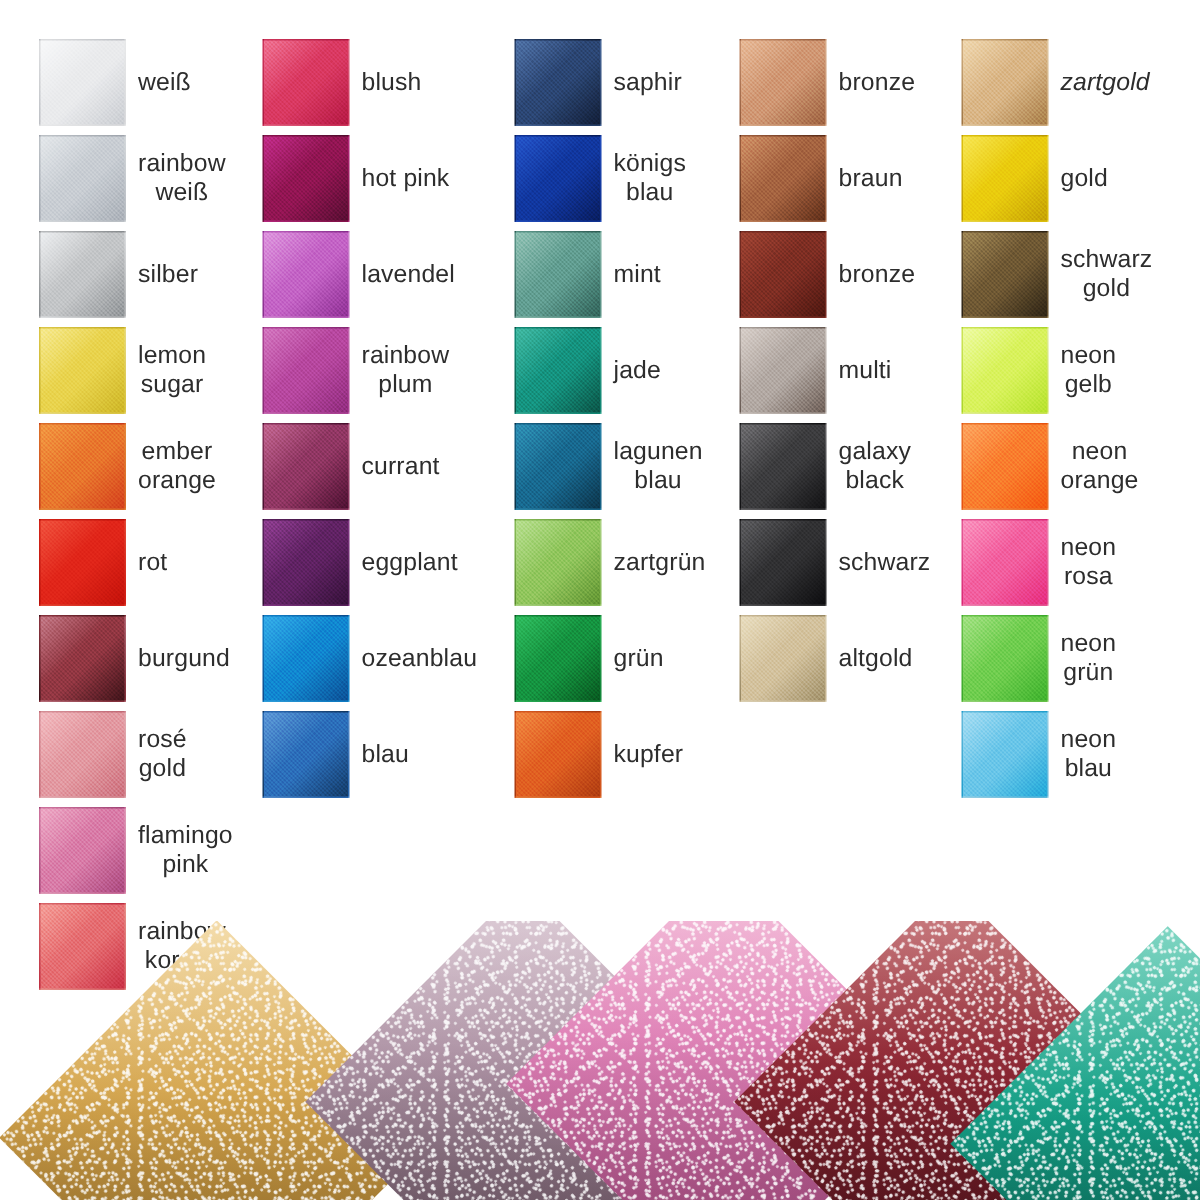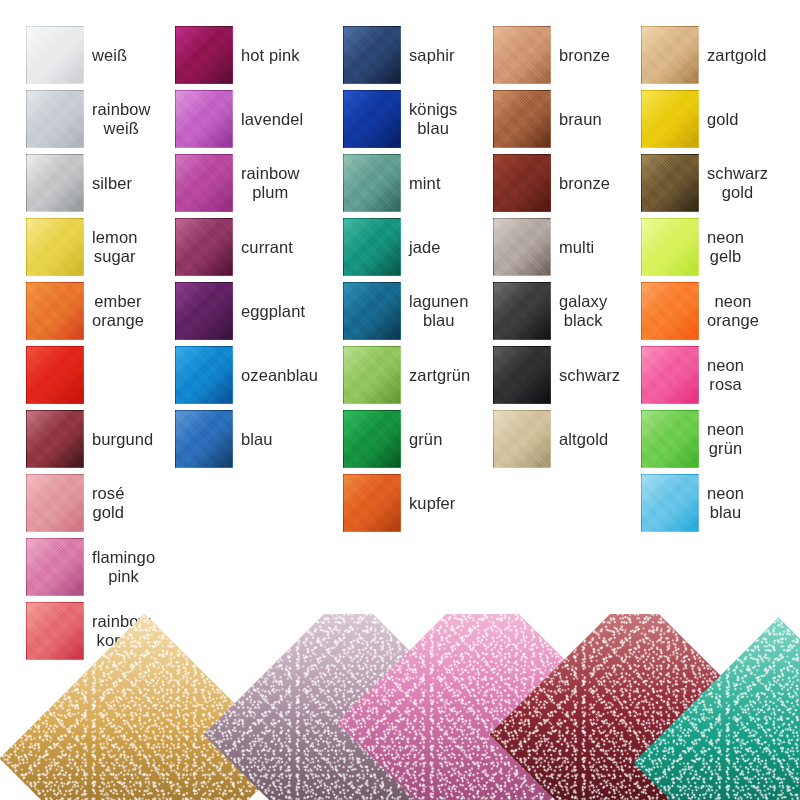--- a/index.html
+++ b/index.html
@@ -102,20 +102,21 @@
         <div class="swatch-label">lemon
 sugar</div>
       </div>
       <div class="swatch-row" style="height: 64px;">
         <div class="swatch-chip" style="background: linear-gradient(135deg, rgb(242, 147, 63) 0%, rgb(232, 115, 43) 42%, rgb(232, 115, 43) 56%, rgb(212, 63, 28) 100%);"></div>
         <div class="swatch-label">ember
 orange</div>
       </div>
       <div class="swatch-row" style="height: 64px;">
         <div class="swatch-chip" style="background: linear-gradient(135deg, rgb(240, 80, 60) 0%, rgb(224, 36, 24) 42%, rgb(224, 36, 24) 56%, rgb(194, 16, 9) 100%);"></div>
+        <div class="swatch-label">rot</div>
       </div>
       <div class="swatch-row" style="height: 64px; padding-left: 23px;">
         <div class="swatch-chip" style="background: linear-gradient(135deg, rgb(194, 116, 129) 0%, rgb(142, 53, 64) 42%, rgb(142, 53, 64) 56%, rgb(61, 18, 24) 100%);"></div>
         <div class="swatch-label">burgund</div>
       </div>
       <div class="swatch-row" style="height: 64px;">
         <div class="swatch-chip" style="background: linear-gradient(135deg, rgb(242, 185, 190) 0%, rgb(226, 150, 158) 42%, rgb(226, 150, 158) 56%, rgb(204, 110, 123) 100%);"></div>
         <div class="swatch-label">rosé
 gold</div>
       </div>
@@ -125,20 +126,24 @@
 pink</div>
       </div>
       <div class="swatch-row" style="height: 64px;">
         <div class="swatch-chip" style="background: linear-gradient(135deg, rgb(245, 155, 148) 0%, rgb(229, 106, 110) 42%, rgb(229, 106, 110) 56%, rgb(201, 46, 67) 100%);"></div>
         <div class="swatch-label">rainbow
 koralle</div>
       </div>
     </div>
     <div class="swatch-column" style="left: 175px;">
       <div class="swatch-row" style="height: 64px;">
+        <div class="swatch-chip" style="background: linear-gradient(135deg, rgb(239, 111, 142) 0%, rgb(217, 55, 95) 42%, rgb(217, 55, 95) 56%, rgb(180, 24, 66) 100%);"></div>
+        <div class="swatch-label">blush</div>
+      </div>
+      <div class="swatch-row" style="height: 64px;">
         <div class="swatch-chip" style="background: linear-gradient(135deg, rgb(192, 42, 132) 0%, rgb(142, 20, 80) 42%, rgb(142, 20, 80) 56%, rgb(85, 13, 48) 100%);"></div>
         <div class="swatch-label">hot pink</div>
       </div>
       <div class="swatch-row" style="height: 64px;">
         <div class="swatch-chip" style="background: linear-gradient(135deg, rgb(221, 146, 221) 0%, rgb(194, 96, 196) 42%, rgb(194, 96, 196) 56%, rgb(141, 47, 147) 100%);"></div>
         <div class="swatch-label">lavendel</div>
       </div>
       <div class="swatch-row" style="height: 64px;">
         <div class="swatch-chip" style="background: linear-gradient(135deg, rgb(210, 114, 189) 0%, rgb(181, 69, 156) 42%, rgb(181, 69, 156) 56%, rgb(141, 42, 122) 100%);"></div>
         <div class="swatch-label">rainbow
@@ -222,21 +227,21 @@
       <div class="swatch-row" style="height: 64px;">
         <div class="swatch-chip" style="background: linear-gradient(135deg, rgb(90, 90, 93) 0%, rgb(47, 47, 49) 42%, rgb(47, 47, 49) 56%, rgb(12, 12, 14) 100%);"></div>
         <div class="swatch-label">schwarz</div>
       </div>
       <div class="swatch-row" style="height: 64px;">
         <div class="swatch-chip" style="background: linear-gradient(135deg, rgb(232, 220, 189) 0%, rgb(210, 192, 154) 42%, rgb(210, 192, 154) 56%, rgb(160, 143, 104) 100%);"></div>
         <div class="swatch-label">altgold</div>
       </div>
     </div>
     <div class="swatch-column" style="left: 641px;">
-      <div class="swatch-row" style="height: 64px;">
+      <div class="swatch-row" style="height: 64px; font-style: italic;">
         <div class="swatch-chip" style="background: linear-gradient(135deg, rgb(239, 214, 172) 0%, rgb(217, 180, 131) 42%, rgb(217, 180, 131) 56%, rgb(167, 123, 71) 100%);"></div>
         <div class="swatch-label">zartgold</div>
       </div>
       <div class="swatch-row" style="height: 64px;">
         <div class="swatch-chip" style="background: linear-gradient(135deg, rgb(247, 229, 80) 0%, rgb(233, 202, 13) 42%, rgb(233, 202, 13) 56%, rgb(196, 159, 3) 100%);"></div>
         <div class="swatch-label">gold</div>
       </div>
       <div class="swatch-row" style="height: 64px;">
         <div class="swatch-chip" style="background: linear-gradient(135deg, rgb(155, 130, 82) 0%, rgb(108, 86, 50) 42%, rgb(108, 86, 50) 56%, rgb(45, 35, 20) 100%);"></div>
         <div class="swatch-label">schwarz

